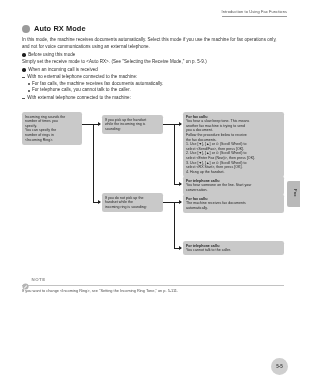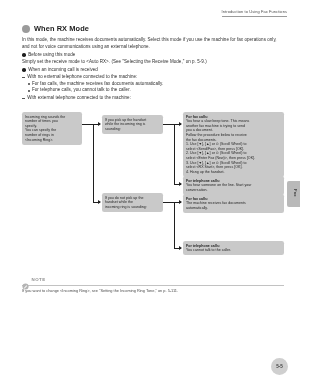--- a/index.html
+++ b/index.html
@@ -227,21 +227,21 @@
 
 <div class="page">
 
   <div class="header">Introduction to Using Fax Functions</div>
 
   <div class="side-tab"></div>
   <div class="side-tab-label">Fax</div>
 
   <div class="title-row">
     <span class="title-bullet"></span>
-    <span class="title-text">When RX Mode</span>
+    <span class="title-text">Auto RX Mode</span>
   </div>
 
   <div class="body">
     <p class="p">In this mode, the machine receives documents automatically. Select this mode if you use the machine for fax operations only, and not for voice communications using an external telephone.</p>
 
     <div class="sub-head">
       <span class="sub-bullet"></span>
       <span class="p">Before using this mode</span>
     </div>
     <p class="p">Simply set the receive mode to &lt;Auto RX&gt;. (See "Selecting the Receive Mode," on p. 5-9.)</p>

